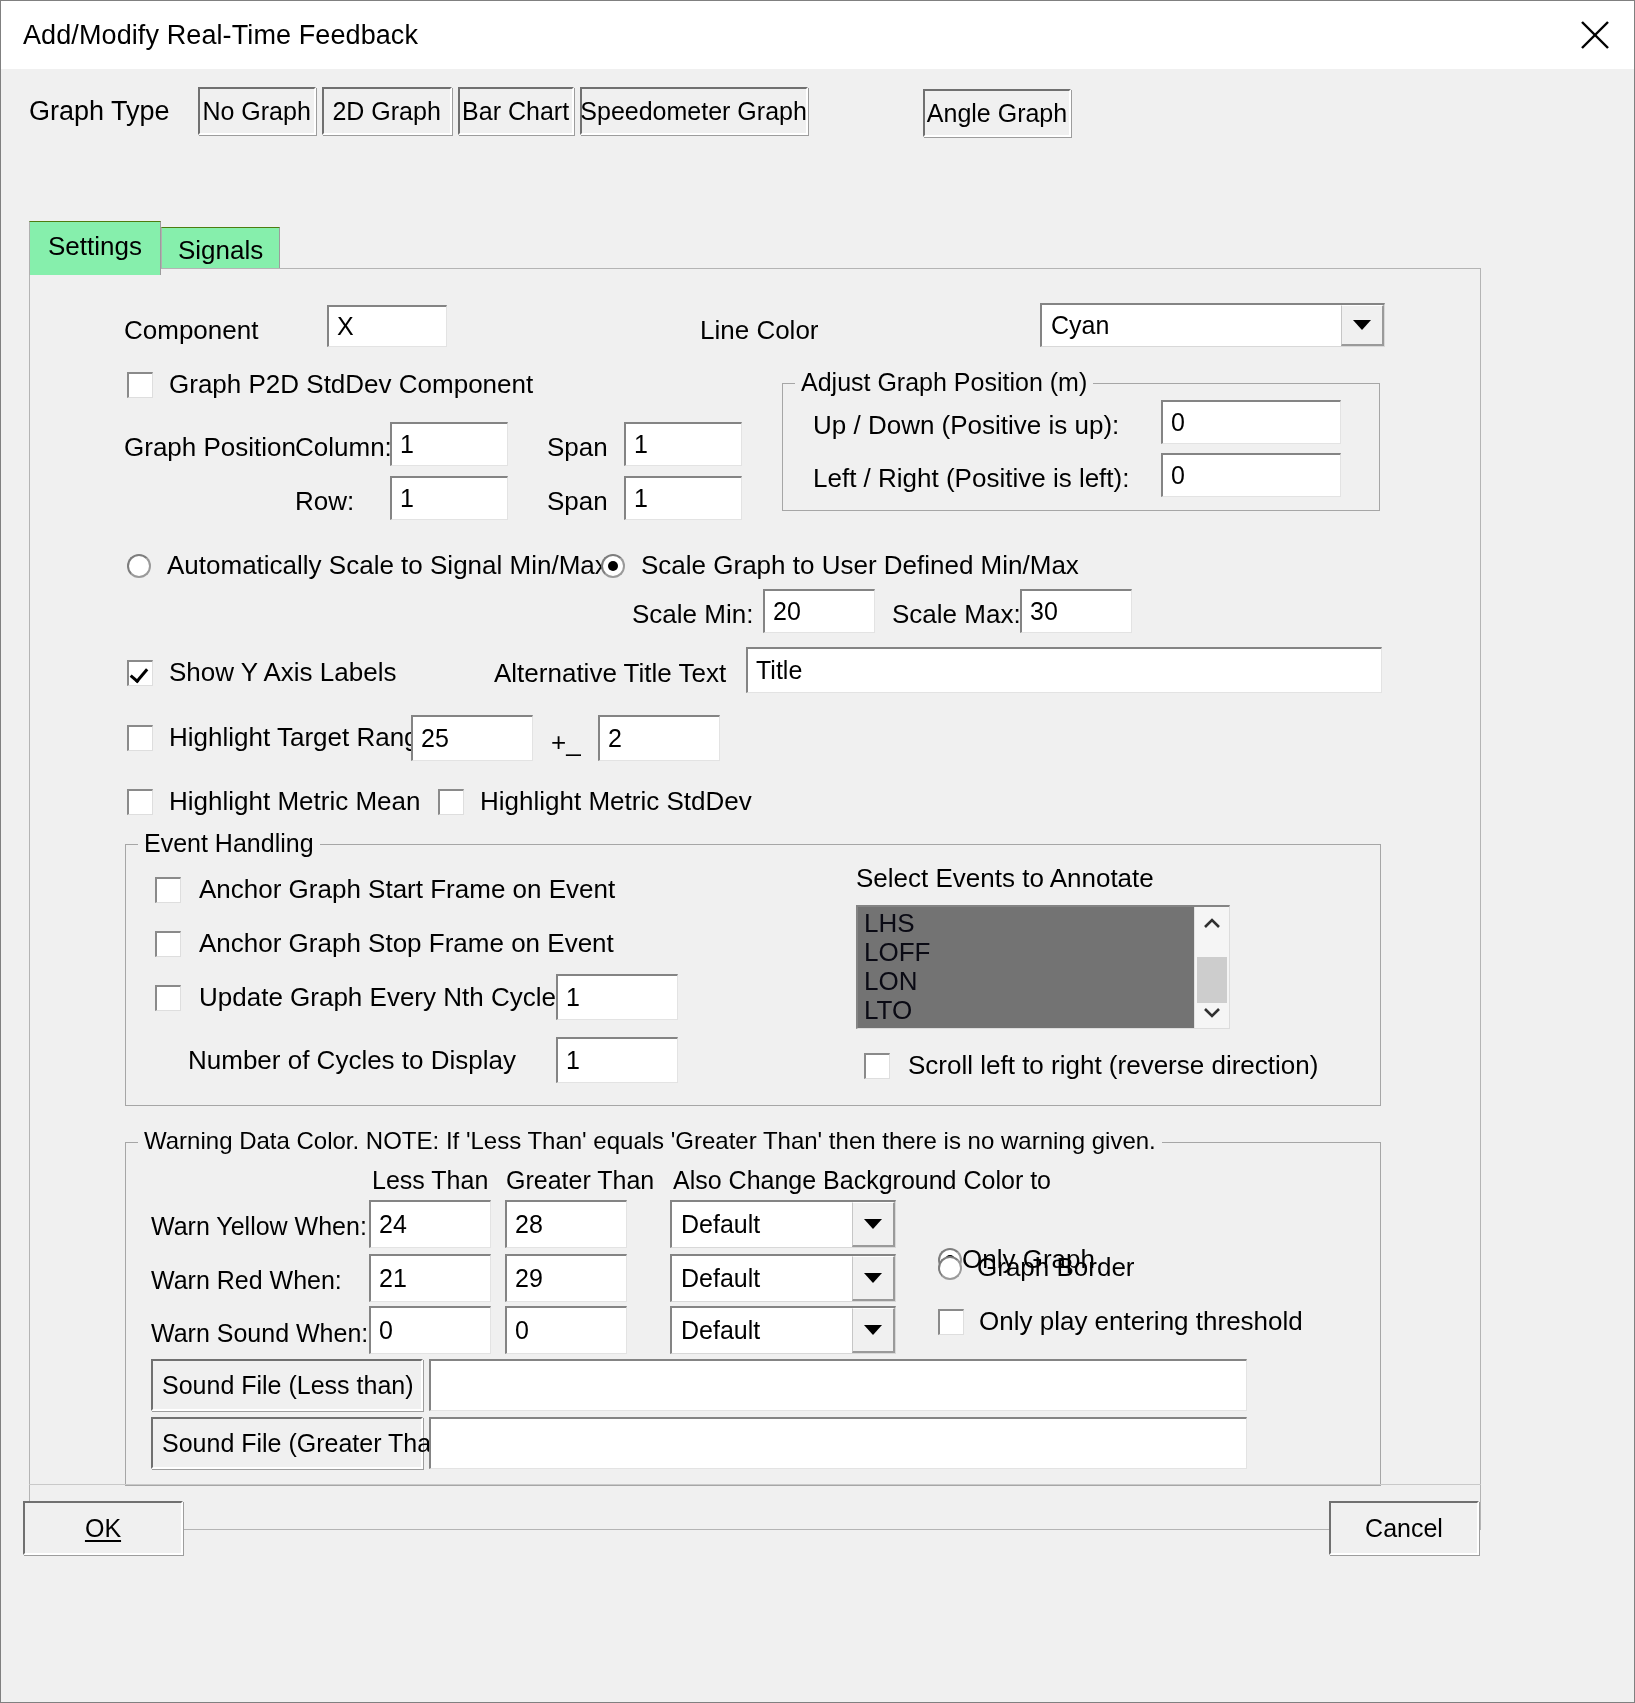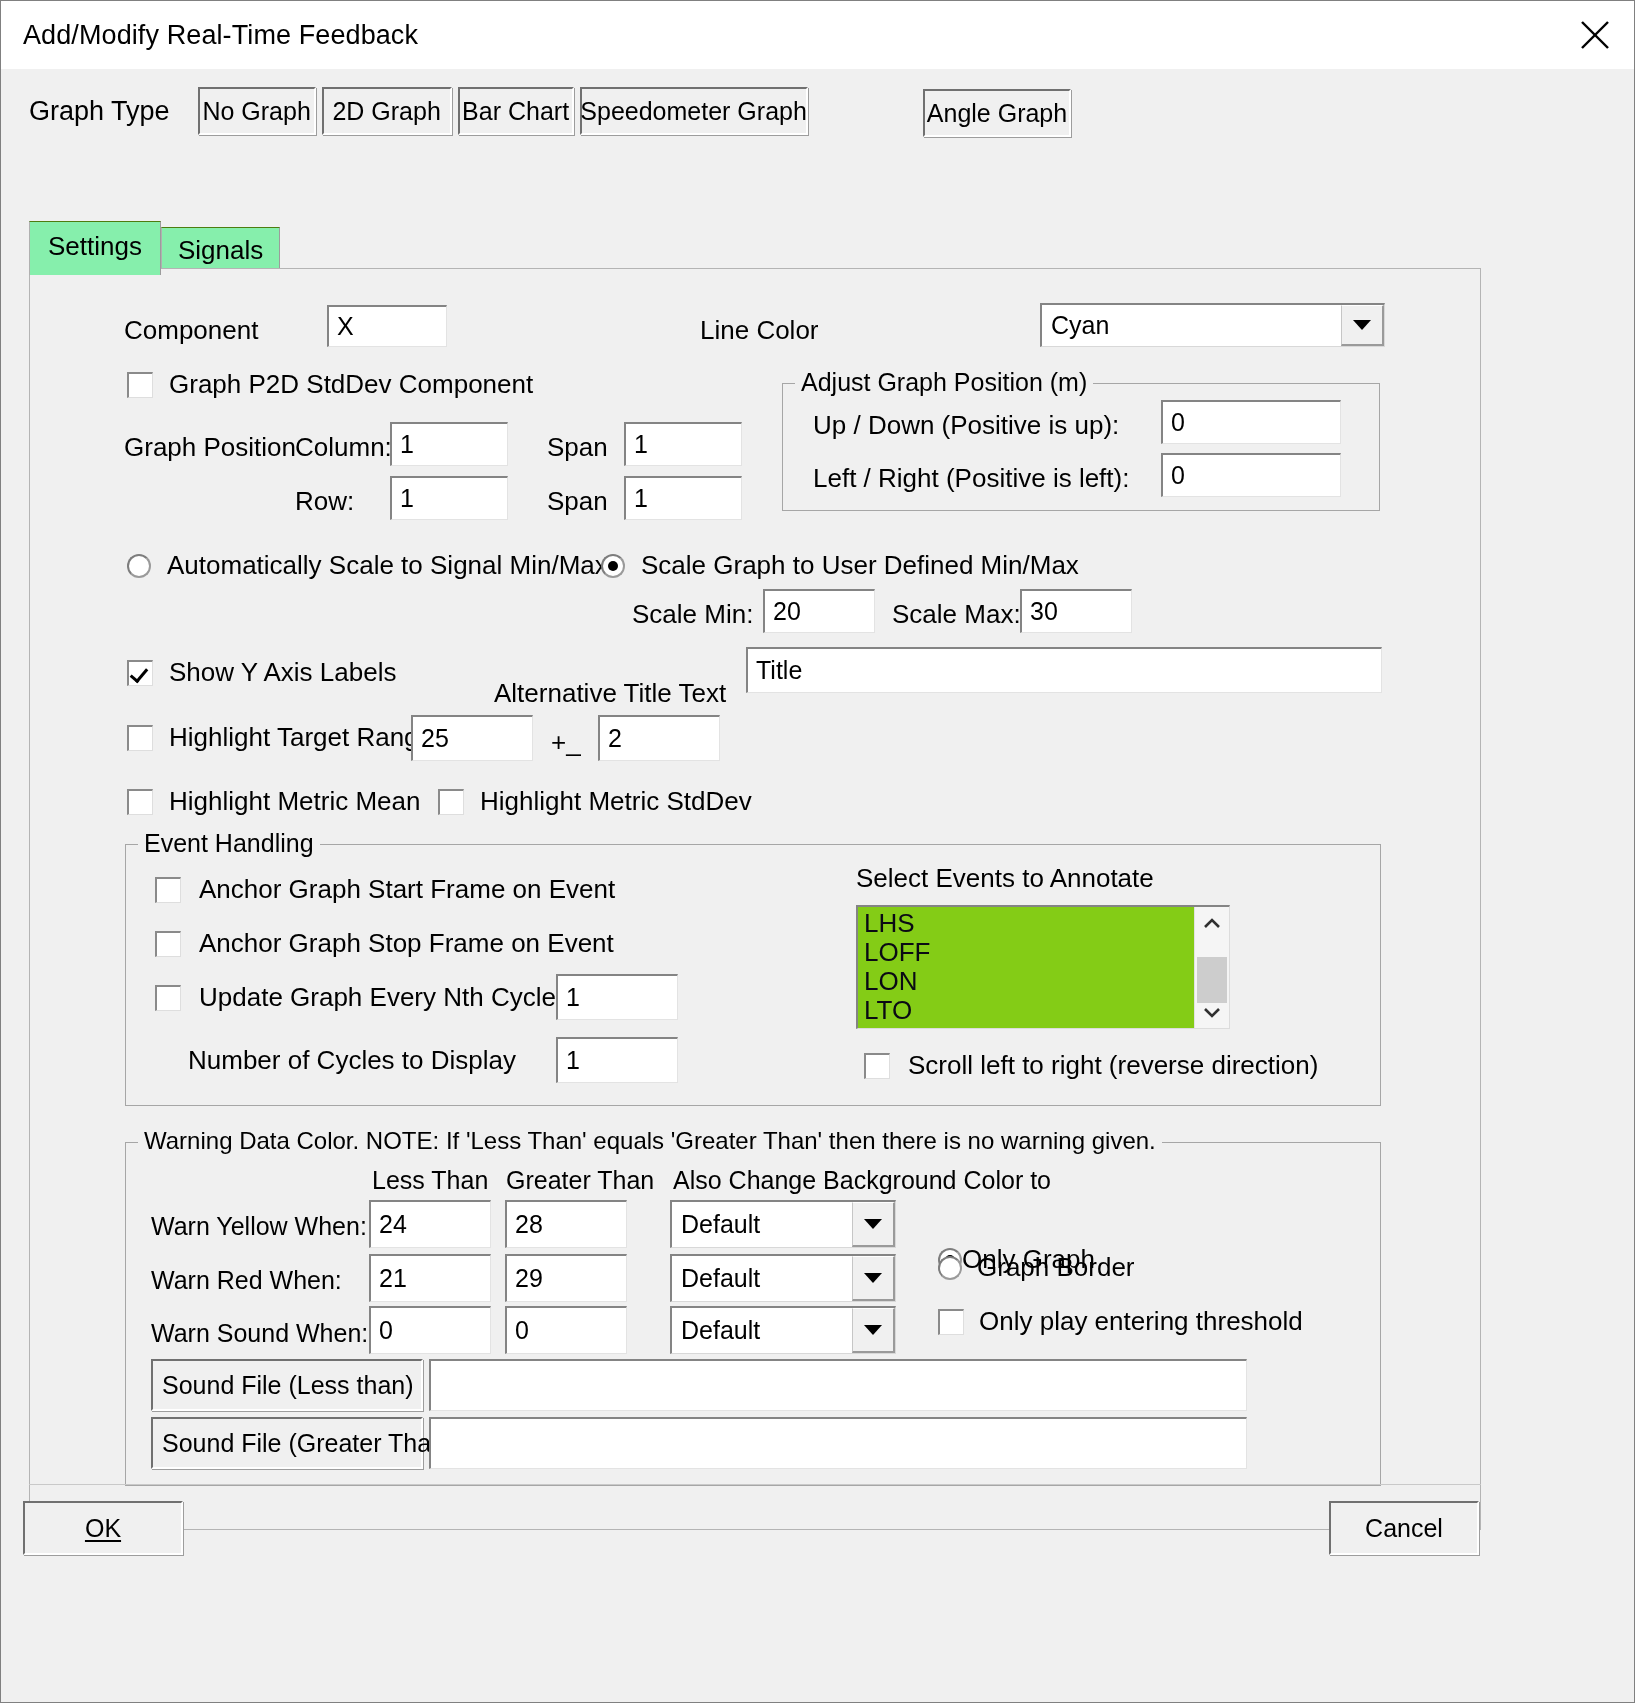--- a/index.html
+++ b/index.html
@@ -215,21 +215,21 @@
     width: 1452px; height: 1262px;
     border: 1px solid #b4b4b4;
     border-top: 1px solid #b4b4b4;
     background: #f0f0f0;
     box-sizing: border-box;
   }
 
   
   .listbox {
     position: absolute;
-    background: #84cc16;
+    background: #737373;
     border-top: 2px solid #848484;
     border-left: 2px solid #848484;
     border-right: 1px solid #dcdcdc;
     border-bottom: 1px solid #dcdcdc;
     box-sizing: border-box;
     display: flex;
     overflow: hidden;
   }
   .listbox .items {
     flex: 1;
@@ -357,21 +357,21 @@
 
       <div class="lbl" style="position:absolute; left:602px; top:330px;">Scale Min:</div>
       <div class="field" style="position:absolute; left:733px; top:320px; width:112px; height:44px;">20</div>
       <div class="lbl" style="position:absolute; left:862px; top:330px;">Scale Max:</div>
       <div class="field" style="position:absolute; left:990px; top:320px; width:112px; height:44px;">30</div>
 
       <div class="row" style="position:absolute; left:97px; top:388px; gap:16px;">
         <div class="cb checked"></div>
         <div class="lbl">Show Y Axis Labels</div>
       </div>
-      <div class="lbl" style="position:absolute; left:464px; top:389px;margin-top:20px;">Alternative Title Text</div>
+      <div class="lbl" style="position:absolute; left:464px; top:389px;">Alternative Title Text</div>
       <div class="field" style="position:absolute; left:716px; top:378px; width:636px; height:46px;">Title</div>
 
       <div class="row" style="position:absolute; left:97px; top:453px; gap:16px;">
         <div class="cb"></div>
         <div class="lbl">Highlight Target Range</div>
       </div>
       <div class="field" style="position:absolute; left:381px; top:446px; width:122px; height:46px;">25</div>
       <div class="lbl" style="position:absolute; left:521px; top:458px;">+_</div>
       <div class="field" style="position:absolute; left:568px; top:446px; width:122px; height:46px;">2</div>
 

